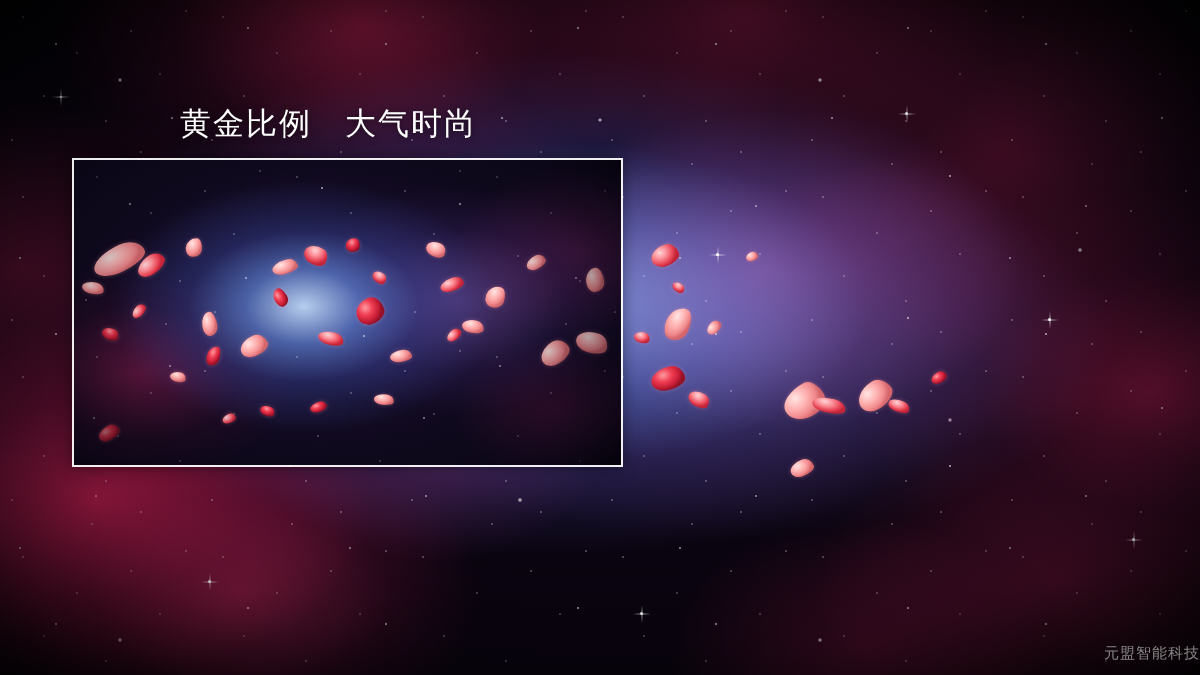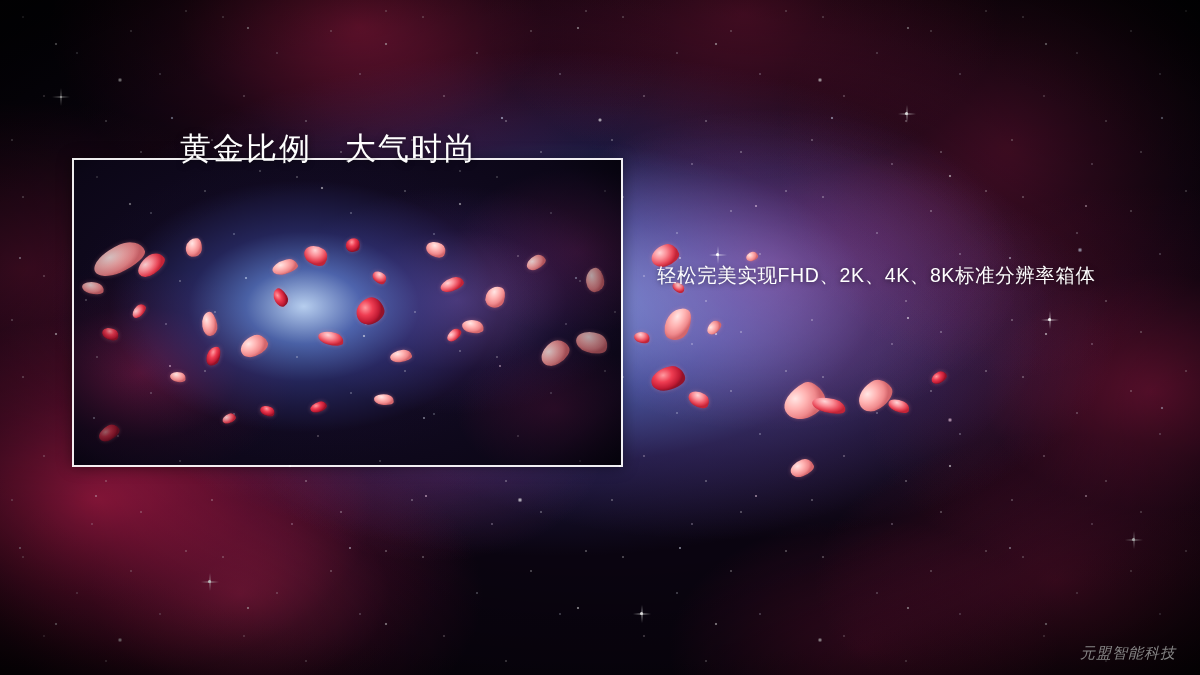--- a/index.html
+++ b/index.html
@@ -142,21 +142,20 @@
   }
 
   
   #slide-title{
     position:absolute;
     color:#ffffff;
     font-size:31px;
     letter-spacing:2px;
     white-space:pre;
     text-shadow:0 1px 6px rgba(0,0,0,.55);
-    margin-top:25px;
   }
   #body-copy{
     position:absolute;
   }
   .copy-line{
     color:#ffffff;
     font-size:19.5px;
     line-height:41px;
     letter-spacing:.6px;
     white-space:pre;
@@ -249,18 +248,17 @@
     <div class="petal deep" style="left:24px;top:266px;width:22px;height:14px;transform:rotate(-28deg);"></div>
     <div class="petal pale" style="left:96px;top:212px;width:16px;height:10px;transform:rotate(14deg);"></div>
     <div class="petal" style="left:148px;top:254px;width:14px;height:9px;transform:rotate(-20deg);"></div>
 
     <div class="inner-neb inner-vig"></div>
   </div>
 
   <div id="slide-title" style="left:180px;top:103px;">黄金比例　大气时尚</div>
 
   <div id="body-copy" style="left:657px;top:255px;">
-    <div class="copy-line">轻松完美实现FHD、2K、4K、8K标准分辨率箱体</div>
   </div>
 
-  <div id="watermark" style="right:24px;bottom:12px;font-style:italic;">元盟智能科技</div>
+  <div id="watermark" style="right:0;bottom:12px;">元盟智能科技</div>
 
 </div>
 
 </body></html>

